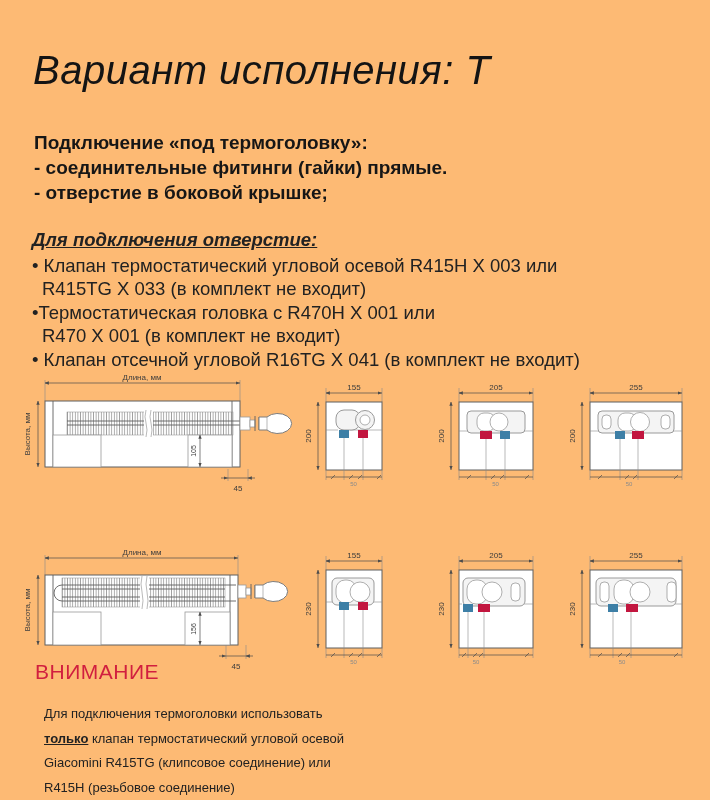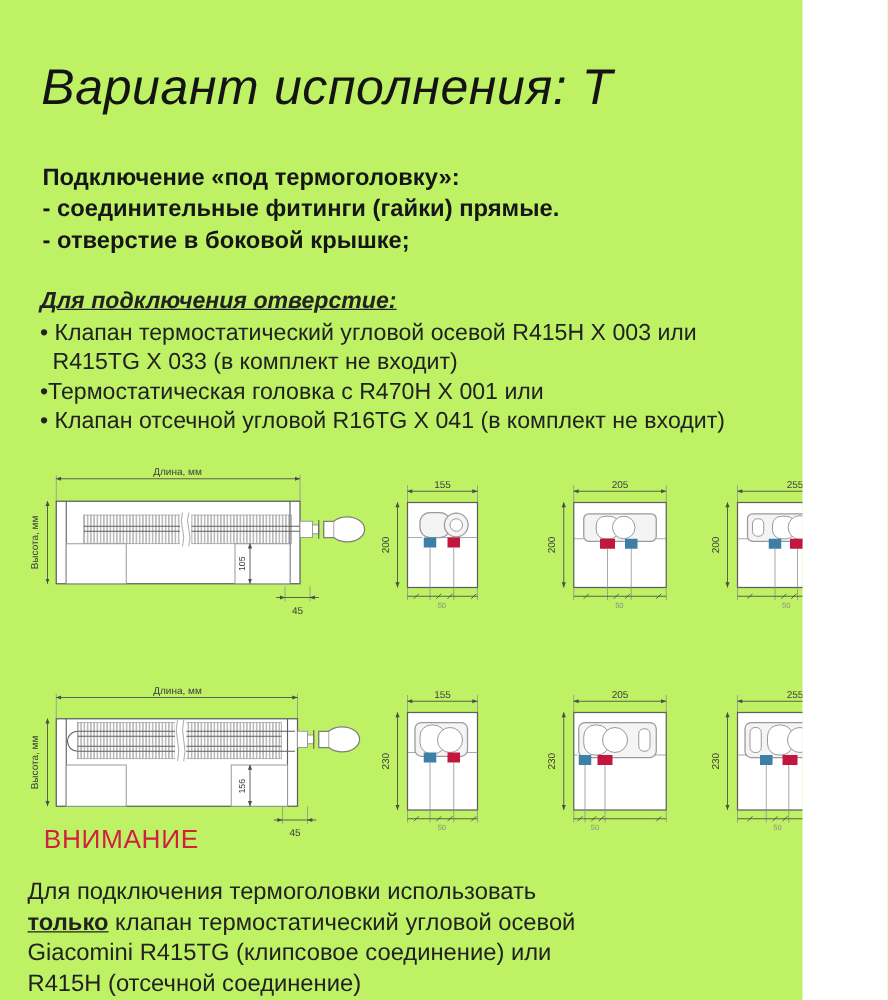--- a/index.html
+++ b/index.html
@@ -1,28 +1,28 @@
 <!DOCTYPE html>
 <html><head>
 <meta charset="utf-8">
 <style>
   html,body{margin:0;padding:0;background:#fff;}
-  .page{position:relative;width:642px;height:800px;background:#bef264;overflow:hidden;
+  .page{position:relative;width:710px;height:800px;background:#fdba74;overflow:hidden;
         font-family:"Liberation Sans",sans-serif;color:#1b1b1b;}
   .abs{position:absolute;}
   .title{left:33px;top:48px;font-size:40px;font-style:italic;font-weight:400;
          color:#141414;letter-spacing:.5px;white-space:nowrap;}
   .intro{left:34px;top:130px;font-size:19px;font-weight:bold;line-height:25px;color:#161616;}
   .intro p{margin:0;white-space:nowrap;}
   .reqs{left:32px;top:228px;font-size:18.5px;line-height:23.5px;color:#222;}
   .reqs p{margin:0;white-space:nowrap;}
   .req-head{font-weight:bold;font-style:italic;text-decoration:underline;margin-bottom:2px !important;}
   .indent{padding-left:10px;}
   .warn-title{left:35px;top:660px;font-size:21px;font-weight:normal;color:#d11f3f;letter-spacing:.5px;}
-  .warn-text{left:22px;top:702px;font-size:19px;line-height:24.5px;color:#222;}
+  .warn-text{left:44px;top:702px;font-size:13px;line-height:24.5px;color:#222;}
   .warn-text p{margin:0;white-space:nowrap;}
   .emph{font-weight:bold;text-decoration:underline;}
   svg{overflow:visible;}
   svg text{font-family:"Liberation Sans",sans-serif;fill:#3c3c3c;}
   .dim{font-size:8px;}
   .dim-sm{font-size:6px;fill:#8a8a8a;}
   .ln{stroke:#5f5f5f;stroke-width:.9;fill:none;}
   .lnt{stroke:#8c8c8c;stroke-width:.6;fill:none;}
   .dln{stroke:#4c4c4c;stroke-width:.7;fill:none;}
   .box{stroke:#5f5f5f;stroke-width:1;fill:#fff;}
@@ -54,20 +54,21 @@
     <p>Подключение «под термоголовку»:</p>
     <p>- соединительные фитинги (гайки) прямые.</p>
     <p>- отверстие в боковой крышке;</p>
   </div>
 
   <div class="abs reqs">
     <p class="req-head">Для подключения отверстие:</p>
     <p>• Клапан термостатический угловой осевой R415H X 003 или</p>
     <p class="indent">R415TG X 033 (в комплект не входит)</p>
     <p>•Термостатическая головка с R470H X 001 или</p>
+    <p class="indent">R470 X 001 (в комплект не входит)</p>
     <p>• Клапан отсечной угловой R16TG X 041 (в комплект не входит)</p>
   </div>
 
   <svg class="abs" style="left:22px;top:372px" width="290" height="128" viewBox="0 0 290 128">
 
     <path class="lnt" d="M23 8 V29 M218 8 V29"></path>
     <line class="dln" x1="23" y1="11" x2="218" y2="11" marker-start="url(#as)" marker-end="url(#ae)"></line>
     <text class="dim" x="120" y="8" text-anchor="middle">Длина, мм</text>
 
     <line class="dln" x1="16" y1="29" x2="16" y2="95" marker-start="url(#as)" marker-end="url(#ae)"></line>
@@ -272,16 +273,16 @@
     <line class="dln" x1="20" y1="107" x2="112" y2="107"></line>
     <path class="dln" d="M28 109 l4 -4 M48 109 l4 -4 M56 109 l4 -4 M104 109 l4 -4"></path>
     <text class="dim-sm" x="52" y="116" text-anchor="middle">50</text>
   </svg>
 
   <div class="abs warn-title">ВНИМАНИЕ</div>
   <div class="abs warn-text">
     <p>Для подключения термоголовки использовать</p>
     <p><span class="emph">только</span><span> клапан термостатический угловой осевой</span></p>
     <p>Giacomini R415TG (клипсовое соединение) или</p>
-    <p>R415H (отсечной соединение)</p>
+    <p>R415H (резьбовое соединение)</p>
   </div>
 
 </div>
 
 </body></html>

